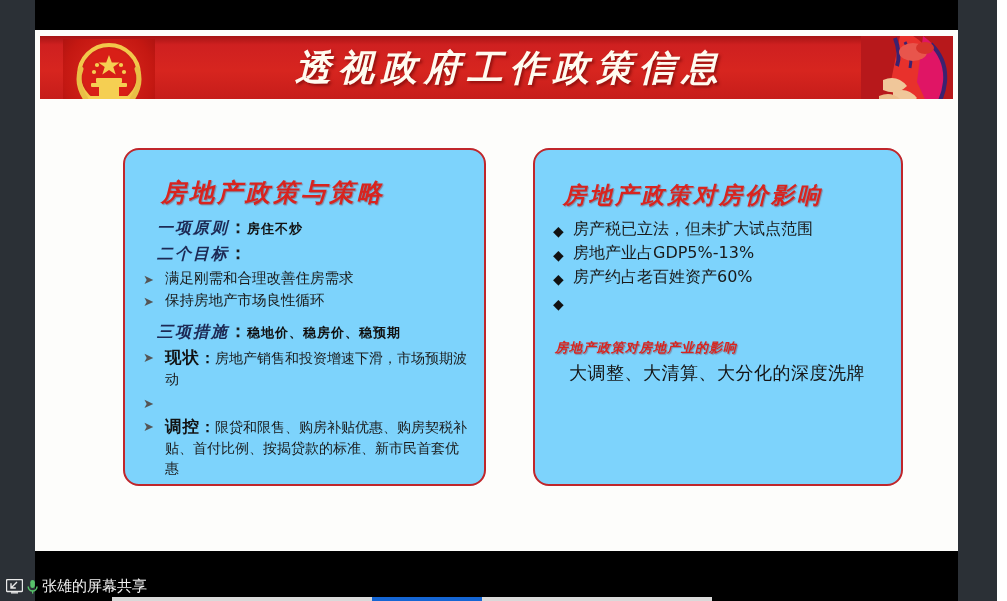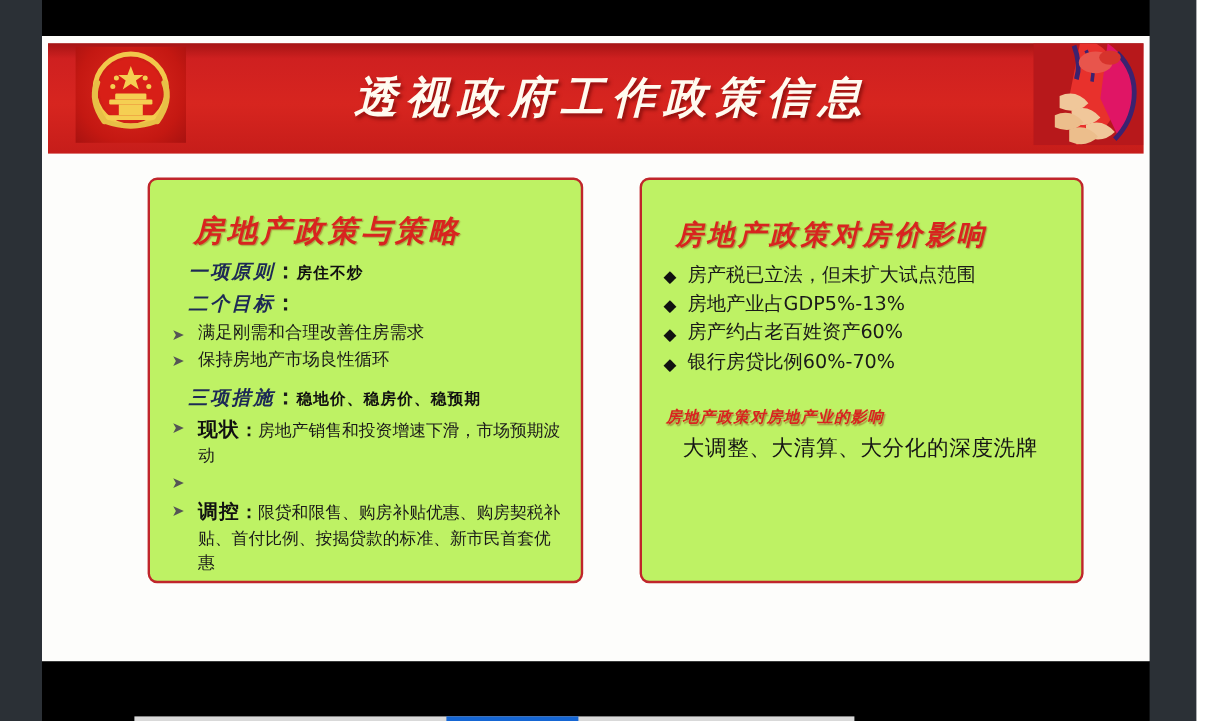--- a/index.html
+++ b/index.html
@@ -45,21 +45,21 @@
     width: 923px;
     height: 521px;
     background: #fdfdfb;
     overflow: hidden;
   }
 
   
   #banner {
     position: absolute;
     left: 5px; top: 6px;
-    width: 913px; height: 92px;
+    width: 913px; height: 63px;
     background: linear-gradient(180deg,#a51414 0%, #cf2020 14%, #d7251f 55%, #c61d1a 100%);
     overflow: hidden;
   }
   #emblem {
     position: absolute;
     left: 23px; top: 3px;
     width: 92px; height: 80px;
     background: radial-gradient(circle at 50% 45%, #e02a20 0%, #c41812 70%, #a81210 100%);
   }
   #emblem svg { display:block; }
@@ -84,22 +84,22 @@
     position: absolute;
     right: 0; top: 0;
     width: 92px; height: 85px;
     overflow: hidden;
   }
 
   
   .panel {
     position: absolute;
     border: 2px solid #c0262b;
-    border-radius: 8px;
-    background: #bef264;
+    border-radius: 16px;
+    background: #7dd3fc;
     box-sizing: border-box;
   }
   #panel-left  { left: 88px;  top: 118px; width: 363px; height: 338px; }
   #panel-right { left: 498px; top: 118px; width: 370px; height: 338px; }
 
   .panel-inner { padding: 16px 14px 10px 18px; }
 
   .brush-heading {
     font-family: "DejaVu Serif", "Liberation Serif", serif;
     font-weight: bold;
@@ -325,31 +325,47 @@
           <li>
             <span class="b-mark diamond">◆</span>
             <span class="b-text big">房地产业占GDP5%-13%</span>
           </li>
           <li>
             <span class="b-mark diamond">◆</span>
             <span class="b-text big">房产约占老百姓资产60%</span>
           </li>
           <li>
             <span class="b-mark diamond">◆</span>
-            <span class="b-text big">银行房贷比例60%-70%</span>
           </li>
         </ul>
 
         <div class="brush-heading" id="right-subtitle">房地产政策对房地产业的影响</div>
 
         <div id="right-tail">大调整、大清算、大分化的深度洗牌</div>
 
       </div>
     </div>
 
   </div>
 
+  <div id="share-bar">
+    <span class="ic">
+      <svg width="17" height="15" viewBox="0 0 17 15" aria-hidden="true">
+        <rect x="0.5" y="0.5" width="16" height="12" rx="1.2" fill="none" stroke="#e9e9e9" stroke-width="1.4"></rect>
+        <path d="M11 3 L5 9 M5 4.2 L5 9 L9.8 9" fill="none" stroke="#e9e9e9" stroke-width="1.4"></path>
+        <rect x="5" y="13.2" width="7" height="1.3" fill="#e9e9e9"></rect>
+      </svg>
+    </span>
+    <span class="ic">
+      <svg width="13" height="16" viewBox="0 0 13 16" aria-hidden="true">
+        <rect x="4.3" y="1" width="4.6" height="8" rx="2.3" fill="#57c26a"></rect>
+        <path d="M2.2 7.6 a4.4 4.4 0 0 0 8.8 0" fill="none" stroke="#57c26a" stroke-width="1.5"></path>
+        <rect x="6" y="11.6" width="1.3" height="3" fill="#57c26a"></rect>
+      </svg>
+    </span>
+    <span id="share-label">张雄的屏幕共享</span>
+  </div>
 
   <div id="bottom-progress">
     <div class="fill"></div>
   </div>
 
 </div>
 
 </body></html>

